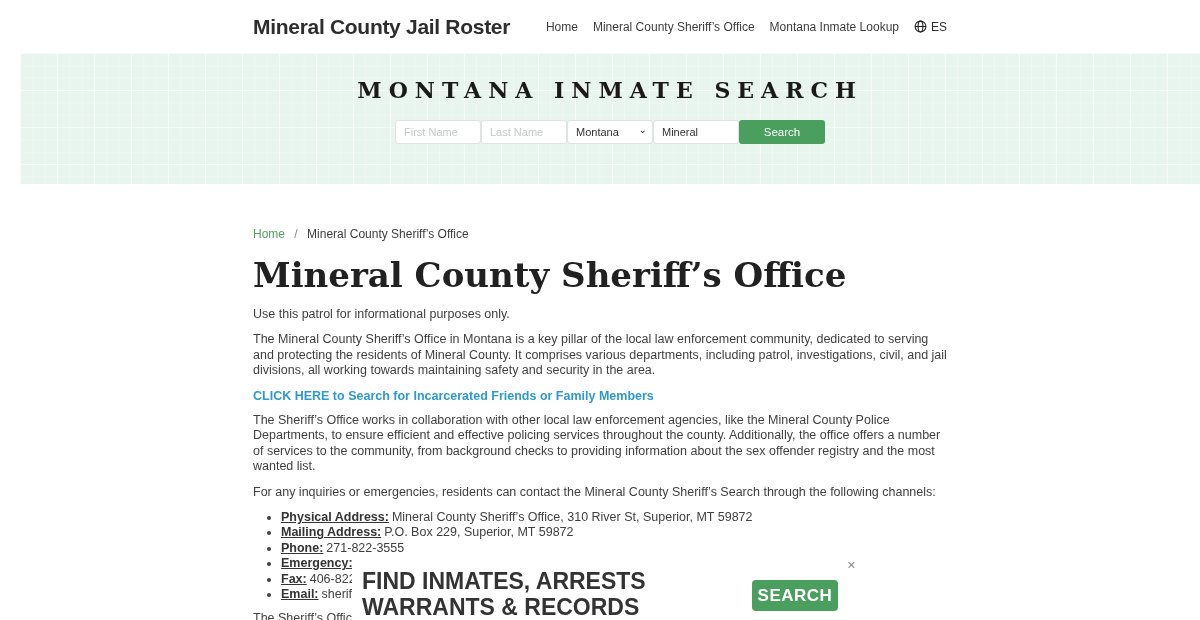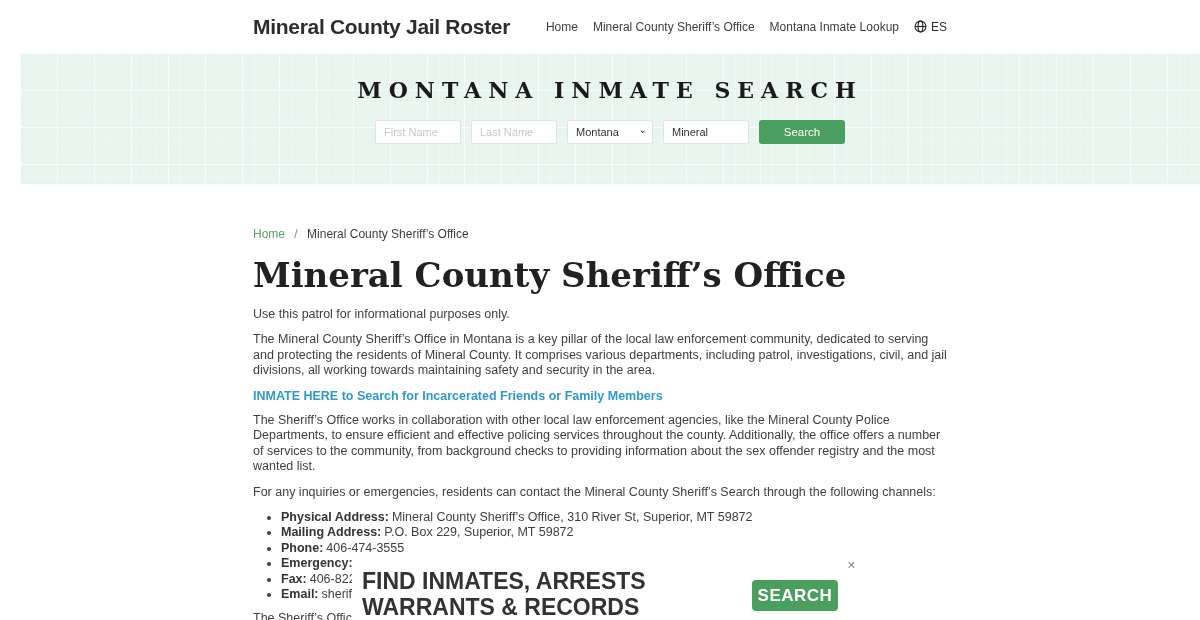--- a/index.html
+++ b/index.html
@@ -44,21 +44,21 @@
     padding-top: 24px;
     margin-left: 20px;
   }
   .hero-title {
     font-family: "DejaVu Serif", "Liberation Serif", serif;
     font-size: 22px; font-weight: 700; color: #1a1a1a;
     letter-spacing: 7px; white-space: nowrap;
   }
   .hero-form {
     margin-top: 17px;
-    display: flex; justify-content: center; align-items: center; gap: 10px;
+    display: flex; justify-content: center; align-items: center; 
   }
   .hero-form input, .hero-form select {
     width: 86px; height: 24px;
     border: 1px solid #dfe4e1; border-radius: 3px;
     background: #ffffff; font-size: 11px; color: #333333;
     padding: 0 8px; font-family: "Liberation Sans", sans-serif;
     outline: none;
   }
   .hero-form input::placeholder { color: #c3cbc6; }
   .select-wrap { position: relative; width: 86px; height: 24px; }
@@ -86,21 +86,21 @@
     font-size: 34px; line-height: 40px; font-weight: 700; color: #212121;
     margin: 14px 0 12px;
   }
   .body-text { font-size: 12.5px; line-height: 15.4px; color: #3f3f3f; margin-bottom: 10px; }
   .inline-link {
     display: block; font-size: 12.5px; line-height: 15.4px; font-weight: 700;
     color: #2f99cf; text-decoration: none; cursor: pointer; margin-bottom: 9px;
   }
   .contact-list { margin: 0 0 8px; padding-left: 28px; }
   .contact-list li { font-size: 12.5px; line-height: 15.4px; color: #3f3f3f; }
-  .contact-list strong { color: #343434; margin-right: 3px; }
+  .contact-list strong { color: #343434; margin-right: 3px; text-decoration: underline; }
 
   
   .ad-overlay {
     position: absolute; left: 352px; top: 556px; width: 512px; height: 64px;
     background: #ffffff; z-index: 10;
   }
   .ad-headline {
     position: absolute; left: 10px; top: 12px;
     font-size: 23px; line-height: 26px; font-weight: 700; color: #333333;
     white-space: nowrap;
@@ -161,35 +161,35 @@
       <span class="bc-sep">/</span>
       <span>Mineral County Sheriff’s Office</span>
     </div>
 
     <h1 class="page-title">Mineral County Sheriff’s Office</h1>
 
     <p class="body-text">Use this patrol for informational purposes only.</p>
 
     <p class="body-text">The Mineral County Sheriff’s Office in Montana is a key pillar of the local law enforcement community, dedicated to serving and protecting the residents of Mineral County. It comprises various departments, including patrol, investigations, civil, and jail divisions, all working towards maintaining safety and security in the area.</p>
 
-    <a class="inline-link">INMATE HERE to Search for Incarcerated Friends or Family Members</a>
+    <a class="inline-link">CLICK HERE to Search for Incarcerated Friends or Family Members</a>
 
     <p class="body-text">The Sheriff’s Office works in collaboration with other local law enforcement agencies, like the Mineral County Police Departments, to ensure efficient and effective policing services throughout the county. Additionally, the office offers a number of services to the community, from background checks to providing information about the sex offender registry and the most wanted list.</p>
 
     <p class="body-text">For any inquiries or emergencies, residents can contact the Mineral County Sheriff’s Search through the following channels:</p>
 
     <ul class="contact-list">
       <li>
         <strong>Physical Address:</strong><span>Mineral County Sheriff’s Office, 310 River St, Superior, MT 59872</span>
       </li>
       <li>
         <strong>Mailing Address:</strong><span>P.O. Box 229, Superior, MT 59872</span>
       </li>
       <li>
-        <strong>Phone:</strong><span>406-474-3555</span>
+        <strong>Phone:</strong><span>271-822-3555</span>
       </li>
       <li>
         <strong>Emergency:</strong><span>Dial 911</span>
       </li>
       <li>
         <strong>Fax:</strong><span>406-822-3575</span>
       </li>
       <li>
         <strong>Email:</strong><span>sheriff@co</span>
       </li>

